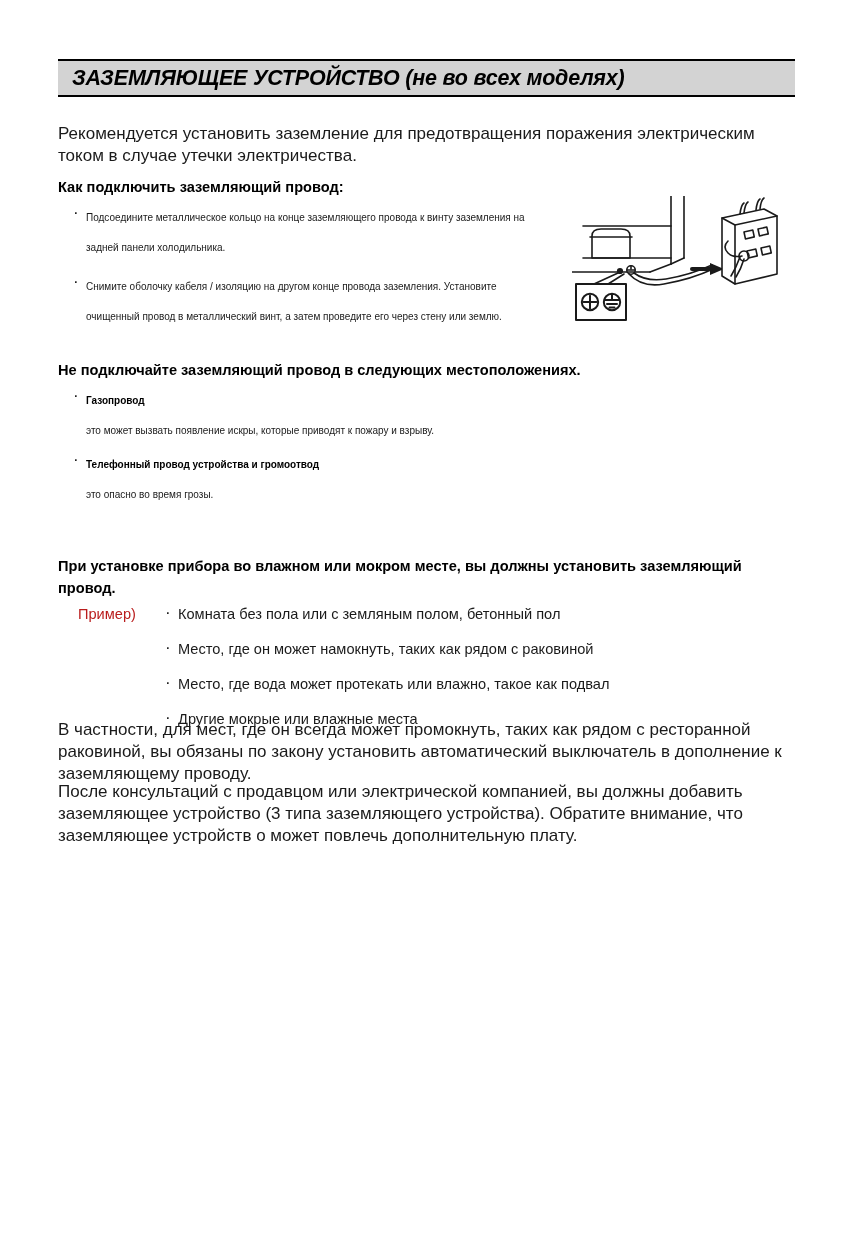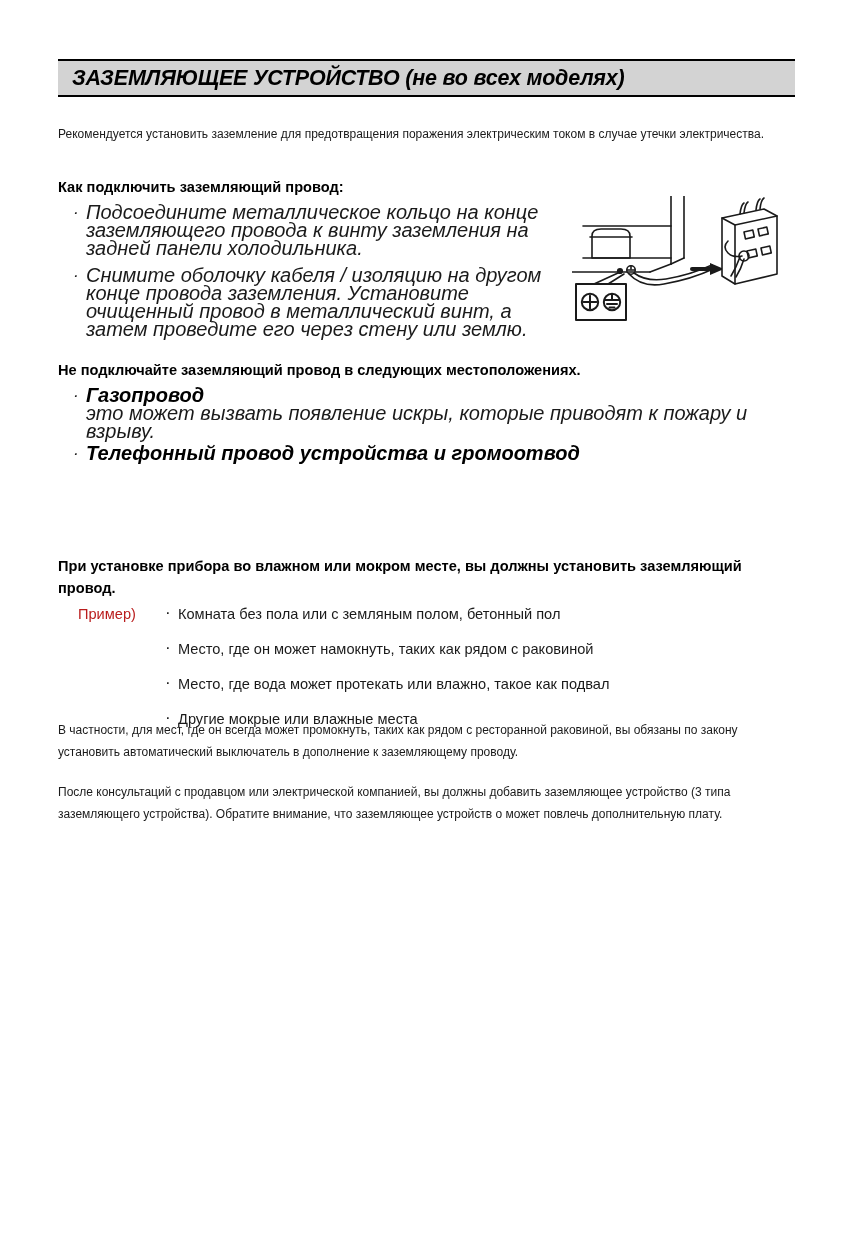--- a/index.html
+++ b/index.html
@@ -44,21 +44,21 @@
     font-weight: bold;
     font-style: italic;
     letter-spacing: -0.2px;
     white-space: nowrap;
     text-align: right;
   }
 
   
   .body-block {
     position: absolute;
-    font-size: 12px;
+    font-size: 17px;
     line-height: 22px;
     color: #1a1a1a;
   }
   .bold-head {
     position: absolute;
     font-size: 14.6px;
     font-weight: bold;
     line-height: 22px;
     color: #000;
   }
@@ -66,25 +66,24 @@
   
   .bullet-list {
     position: absolute;
     list-style: none;
     margin: 0;
     padding: 0;
   }
   .bullet-item {
     position: relative;
     padding-left: 14px;
-    font-size: 20px;
-    line-height: 18px;
+    font-size: 10px;
+    line-height: 30px;
     color: #1a1a1a;
     margin-bottom: 1px;
-    font-style: italic;
   }
   .bullet-item::before {
     content: "\00B7";
     position: absolute;
     left: 1px;
     top: -1px;
     font-size: 17px;
     line-height: 21.5px;
     color: #1a1a1a;
   }
@@ -247,20 +246,21 @@
 
   <div class="bold-head" style="left:58px; top:359px; width:737px;">Не подключайте заземляющий провод в следующих местоположениях.</div>
 
   <ul class="bullet-list" style="left:72px; top:386px; width:723px;">
     <li class="bullet-item" style="margin-bottom:4px;">
       <span class="lead">Газопровод</span>
       <span class="desc">это может вызвать появление искры, которые приводят к пожару и взрыву.</span>
     </li>
     <li class="bullet-item" style="margin-bottom:4px;">
       <span class="lead">Телефонный провод устройства и громоотвод</span>
+      <span class="desc">это опасно во время грозы.</span>
     </li>
   </ul>
 
   <div class="bold-head" style="left:58px; top:555px; width:740px;">При установке прибора во влажном или мокром месте, вы должны установить заземляющий провод.</div>
 
   <div class="example-label" style="left:78px; top:603px;">Пример)</div>
 
   <ul class="example-list" style="left:165px; top:603px; width:620px;">
     <li>
       <span>Комната без пола или с земляным полом, бетонный пол</span>

